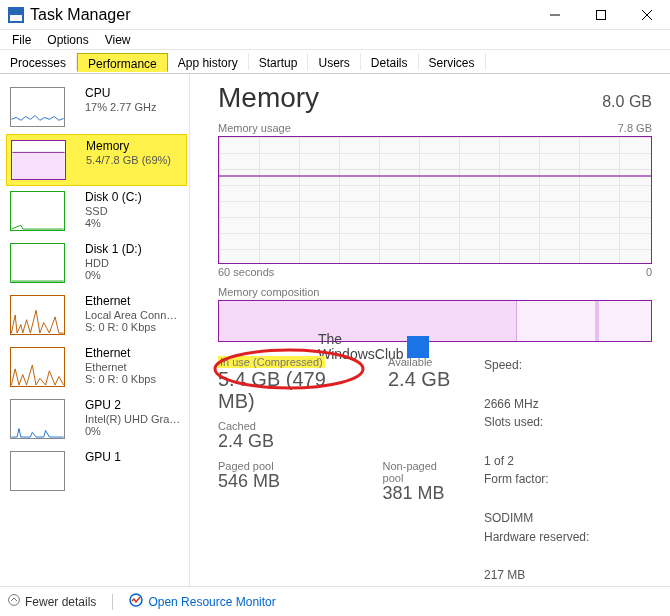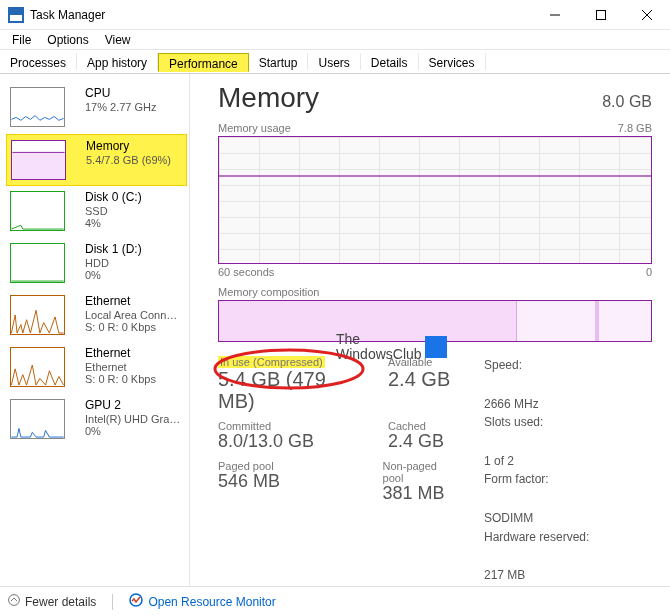--- a/index.html
+++ b/index.html
@@ -2,21 +2,21 @@
 <html><head>
 <meta charset="utf-8">
 <style>
   * { box-sizing: border-box; margin: 0; padding: 0; font-family: "Segoe UI", Tahoma, sans-serif; }
   body { width: 670px; height: 616px; background: #fff; font-size: 12px; color: #000; }
 
   
   .titlebar { height: 30px; background: #fff; display: flex; align-items: center; border-bottom: 1px solid #e5e5e5; }
   .titlebar .app-icon { width: 16px; height: 16px; margin: 0 6px 0 8px; background: #2566b5; position: relative; }
   .titlebar .app-icon::after { content:""; position:absolute; bottom:2px; left:2px; right:2px; height:6px; background:#fff; }
-  .titlebar .title { font-size: 12px; }
+  .titlebar .title { font-size: 16px; }
   .titlebar .win-controls { margin-left: auto; display:flex; height:100%; }
   .titlebar .win-btn { width:46px; display:flex; align-items:center; justify-content:center; color:#000; }
   .titlebar .win-btn.close { color:#000; }
   .titlebar .win-btn svg { width:10px; height:10px; }
 
   
   .menubar { height: 20px; display:flex; align-items:center; padding: 0 4px; border-bottom: 1px solid #e5e5e5; font-size:12px; }
   .menubar .menu-item { padding: 1px 8px; }
 
   
@@ -66,21 +66,21 @@
   .right-list { font-size:12px; line-height:1.55; color:#555; }
   .right-list .row { display:flex; justify-content:space-between; gap:20px;flex-direction:column; }
   .red-circle { position:absolute; left:-8px; top:-10px; width:158px; height:46px; pointer-events:none; }
   .red-circle svg{ width:100%; height:100%; }
 
   
   .bottombar { height:30px; border-top:1px solid #e0e0e0; display:flex; align-items:center; padding:0 8px; gap:16px; font-size:12px; }
   .bottombar .fewer { display:flex; align-items:center; gap:5px; color:#333; }
   .bottombar .divider { width:1px; height:16px; background:#ccc; }
   .bottombar .link { color:#0066cc; display:flex; align-items:center; gap:5px;}
-  .logo-overlay { position:absolute; left:146px; top:258px; font-size:14px; color:#444; display:flex; align-items:center; gap:3px; pointer-events:none; }
+  .logo-overlay { position:absolute; left:128px; top:258px; font-size:14px; color:#444; display:flex; align-items:center; gap:3px; pointer-events:none; }
   .logo-overlay .sq { width:22px; height:22px; background:#1b73e8; position:relative; }
 </style>
 </head>
 <body>
 
 <div class="titlebar">
   <div class="app-icon"></div>
   <div class="title">Task Manager</div>
   <div class="win-controls">
     <div class="win-btn">
@@ -103,22 +103,22 @@
 </div>
 
 <div class="menubar">
   <div class="menu-item">File</div>
   <div class="menu-item">Options</div>
   <div class="menu-item">View</div>
 </div>
 
 <div class="tabstrip">
   <div class="tab">Processes</div>
+  <div class="tab active">Performance</div>
   <div class="tab">App history</div>
-  <div class="tab active">Performance</div>
   <div class="tab">Startup</div>
   <div class="tab">Users</div>
   <div class="tab">Details</div>
   <div class="tab">Services</div>
 </div>
 
 <div class="mainarea">
 
   <div class="sidebar">
     <div class="sb-item">
@@ -195,20 +195,26 @@
     <div class="sb-item">
       <div class="sb-thumb">
           <svg viewBox="0 0 55 40">
             <polyline points="0,39 6,39 8,30 10,39 20,39 22,34 26,39 34,39 36,32 40,39 55,39" fill="none" stroke="#1f6fd0"></polyline>
           </svg>
         </div>
       <div class="sb-text">
           <span class="name">GPU 2</span>
           <span class="sub">Intel(R) UHD Grap…</span>
           <span class="sub2">0%</span>
+        </div>
+    </div>
+    <div class="sb-item">
+      <div class="sb-thumb"></div>
+      <div class="sb-text">
+          <span class="name">GPU 1</span>
         </div>
     </div>
   </div>
 
   <div class="content">
     <div class="heading-row">
       <div class="heading">Memory</div>
       <div class="heading-right">8.0 GB</div>
     </div>
     <div class="section-label">
@@ -250,24 +256,20 @@
           <div class="kv-row" style="width:150px">
             <div class="kv-label"><span class="hl-text">In use (Compressed)</span></div>
             <div class="kv-value">5.4 GB (479 MB)</div>
           </div>
           <div class="kv-row">
             <div class="kv-label">Available</div>
             <div class="kv-value">2.4 GB</div>
           </div>
         </div>
         <div class="two-col">
-          <div class="kv-row" style="width:150px">
-            <div class="kv-label">Committed</div>
-            <div class="kv-value sm">8.0/13.0 GB</div>
-          </div>
           <div class="kv-row">
             <div class="kv-label">Cached</div>
             <div class="kv-value sm">2.4 GB</div>
           </div>
         </div>
         <div class="two-col">
           <div class="kv-row" style="width:150px">
             <div class="kv-label">Paged pool</div>
             <div class="kv-value sm">546 MB</div>
           </div>

